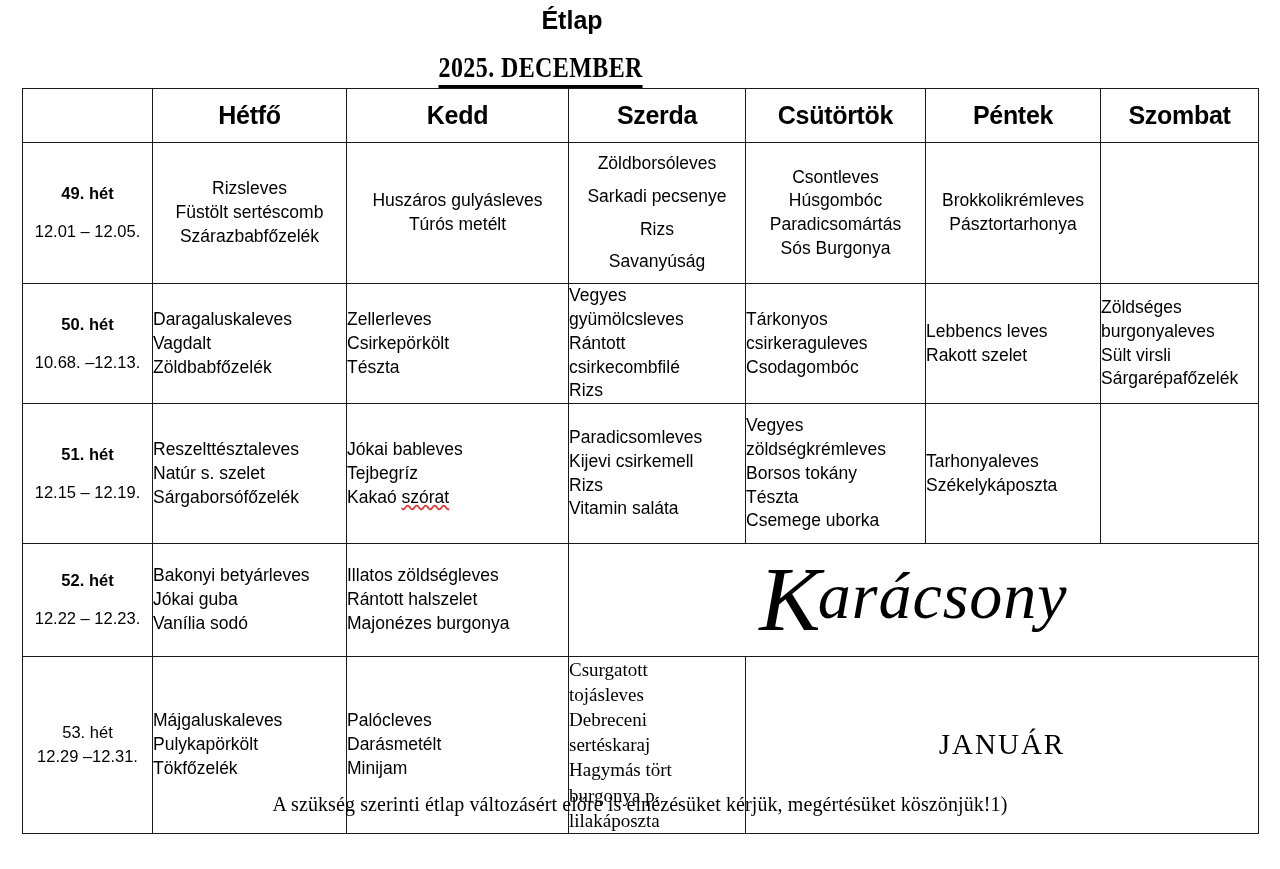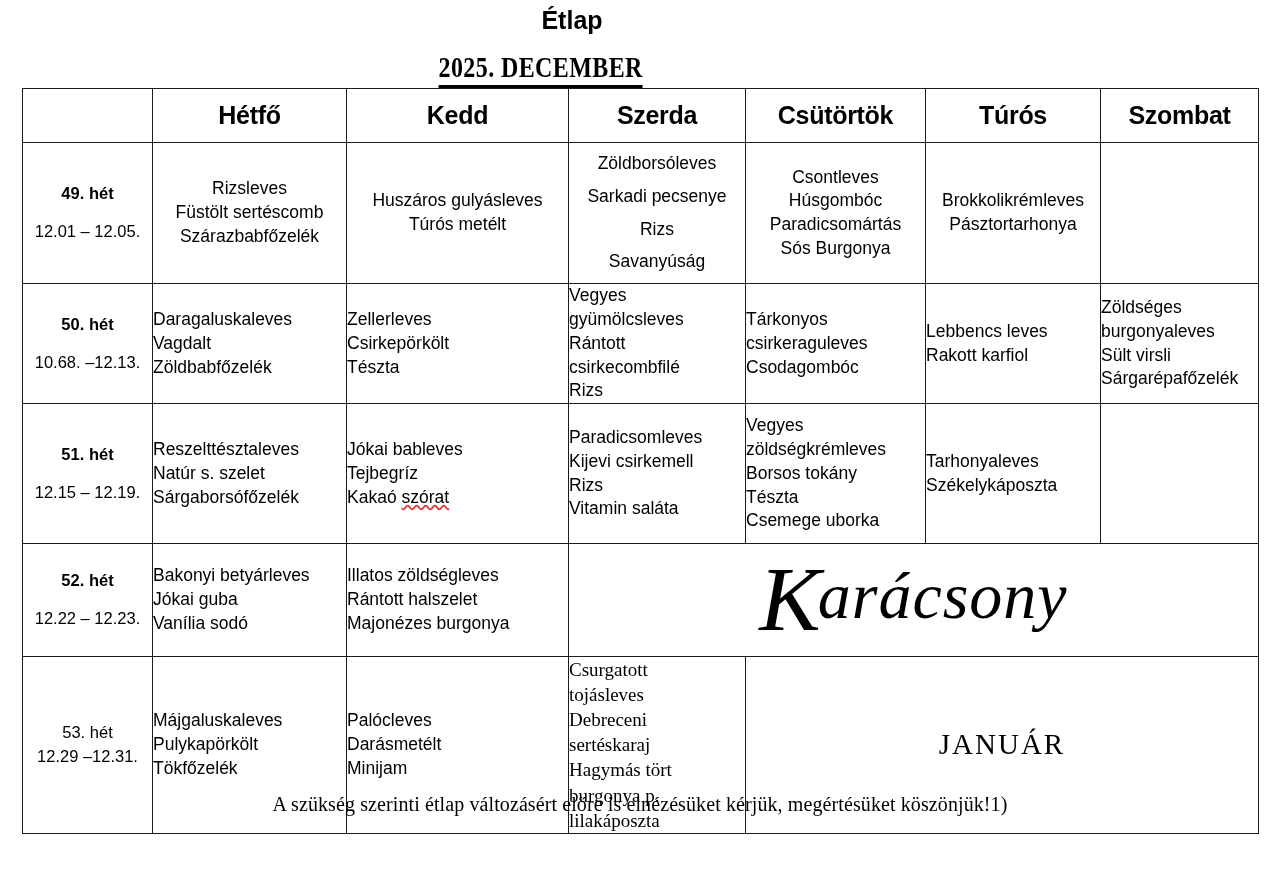--- a/index.html
+++ b/index.html
@@ -189,21 +189,21 @@
       <col class="c-fri">
       <col class="c-sat">
   </colgroup>
   <thead>
     <tr class="hdr-row">
       <th class="blank-corner"></th>
       <th>Hétfő</th>
       <th>Kedd</th>
       <th>Szerda</th>
       <th>Csütörtök</th>
-      <th>Túrós</th>
+      <th>Péntek</th>
       <th>Szombat</th>
     </tr>
   </thead>
   <tbody>
 
     <tr style="height:140px">
       <td class="week-cell">
         <span class="wk-no">49. hét</span>
         <span class="wk-range">12.01 – 12.05.</span>
       </td>
@@ -257,21 +257,21 @@
         <span class="line">csirkecombfilé</span>
         <span class="line">Rizs</span>
       </td>
       <td class="meal left">
         <span class="line">Tárkonyos</span>
         <span class="line">csirkeraguleves</span>
         <span class="line">Csodagombóc</span>
       </td>
       <td class="meal left">
         <span class="line">Lebbencs leves</span>
-        <span class="line">Rakott karfiol</span>
+        <span class="line">Rakott szelet</span>
       </td>
       <td class="meal left">
         <span class="line">Zöldséges</span>
         <span class="line">burgonyaleves</span>
         <span class="line">Sült virsli</span>
         <span class="line">Sárgarépafőzelék</span>
       </td>
     </tr>
 
     <tr style="height:140px">

